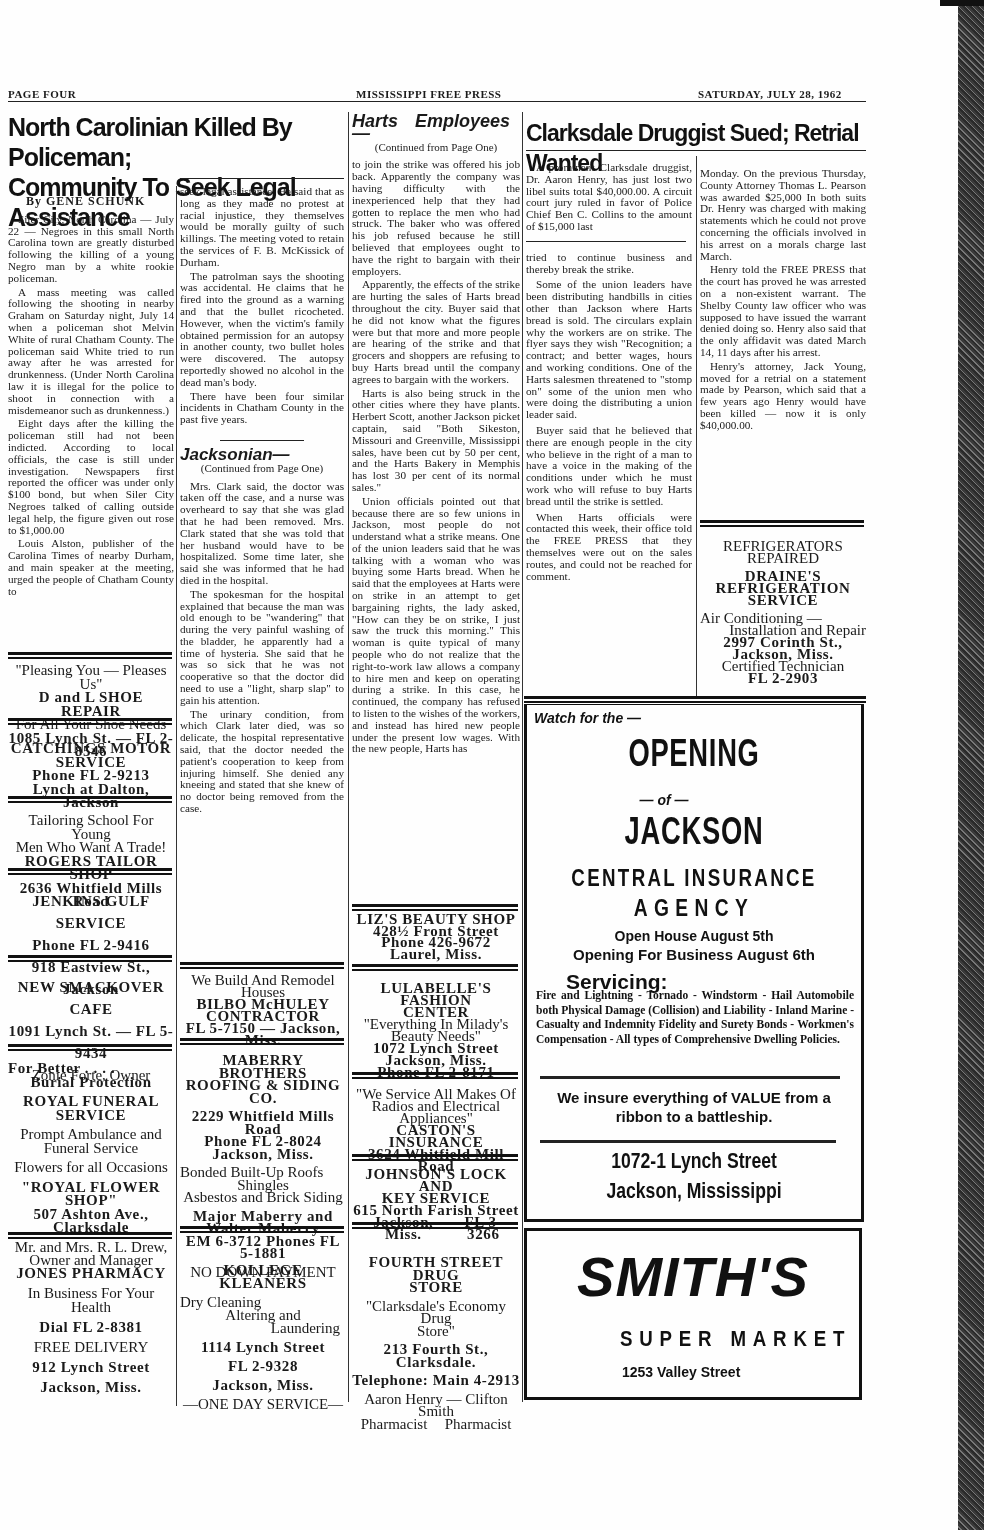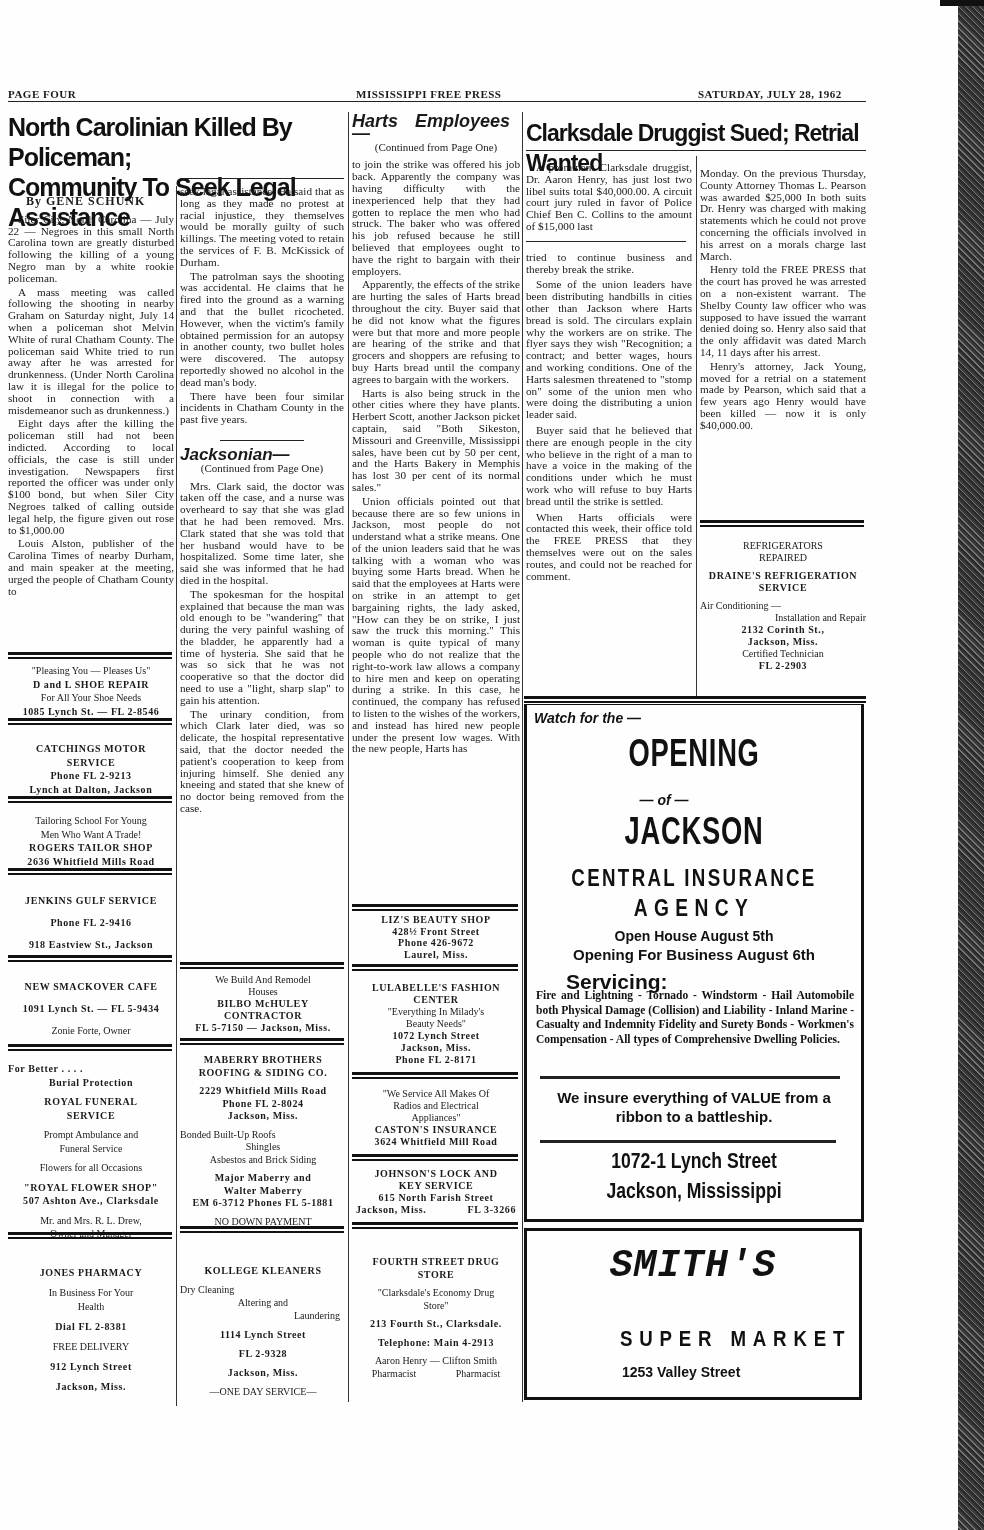--- a/index.html
+++ b/index.html
@@ -20,21 +20,21 @@
 
   .headline { position: absolute; font-family: "Liberation Sans", sans-serif; font-weight: bold;
               font-stretch: condensed; letter-spacing: -1px; line-height: 30px; color: #111; }
   .rule { position: absolute; background: #222; }
   .vrule { position: absolute; width: 1.2px; background: #333; }
 
   .byline { font-weight: bold; font-size: 12px; letter-spacing: 1px; margin: 16px 0 6px 18px; }
   .sub-head { font-family: "Liberation Sans", sans-serif; font-weight: bold; font-style: italic; font-size: 17px; margin: 4px 10px 2px 0; text-indent: 0 !important; }
   .cont { text-align: center; font-size: 11px; margin-bottom: 6px; text-indent: 0 !important; }
 
-  .ad { position: absolute; text-align: center; font-family: "Liberation Serif", serif; font-size: 10px; line-height: 13.5px; }
+  .ad { position: absolute; text-align: center; font-family: "Liberation Serif", serif; font-size: 15px; line-height: 13.5px; }
   .ad .b { font-weight: bold; letter-spacing: 0.6px; }
   .ad .gap { height: 6px; }
   .dbl { position: absolute; height: 7px; border-top: 3px solid #111; border-bottom: 2px solid #111; }
 
   .ins-box { position: absolute; left: 524px; top: 704px; width: 340px; height: 518px; border: 3px solid #111; border-top: 1px solid #111; }
   .ins { position: absolute; text-align: center; font-family: "Liberation Sans", sans-serif; color: #111; }
   .smith-box { position: absolute; left: 524px; top: 1228px; width: 338px; height: 172px; border: 3px solid #111; }
 </style>
 </head>
 <body>
@@ -275,21 +275,21 @@
 <div class="dbl" style="left:700px; top:520px; width:164px;"></div>
 <div class="ad" style="left:700px; top:540px; width:166px; line-height:12px;">
   <div>REFRIGERATORS</div>
   <div>REPAIRED</div>
   <div class="gap"></div>
   <div class="b">DRAINE'S REFRIGERATION</div>
   <div class="b">SERVICE</div>
   <div class="gap"></div>
   <div style="text-align:left;">Air Conditioning —</div>
   <div style="text-align:right;">Installation and Repair</div>
-  <div class="b">2132 Corinth St.,</div>
+  <div class="b">2997 Corinth St.,</div>
   <div class="b">Jackson, Miss.</div>
   <div>Certified Technician</div>
   <div class="b">FL 2-2903</div>
 </div>
 <div class="dbl" style="left:524px; top:696px; width:342px;"></div>
 
 <div class="ins-box"></div>
 <div class="ins" style="left:534px; top:710px; font-style:italic; font-weight:bold; font-size:14px;">Watch for the —</div>
 <div class="ins" style="left:524px; top:732px; width:340px; font-weight:bold; font-size:38px; letter-spacing:1px; transform:scaleX(0.72);">OPENING</div>
 <div class="ins" style="left:524px; top:792px; width:280px; font-weight:bold; font-style:italic; font-size:14px;">— of —</div>
@@ -300,15 +300,15 @@
 <div class="ins" style="left:524px; top:946px; width:340px; font-weight:bold; font-size:15px;">Opening For Business August 6th</div>
 <div class="ins" style="left:566px; top:970px; font-weight:bold; font-size:21px;">Servicing:</div>
 <div class="ins" style="left:536px; top:988px; width:318px; font-family:'Liberation Serif', serif; font-weight:bold; font-size:11.5px; line-height:14.5px; text-align:justify; text-align-last:left;">Fire and Lightning - Tornado - Windstorm - Hail Automobile both Physical Damage (Collision) and Liability - Inland Marine - Casualty and Indemnity Fidelity and Surety Bonds - Workmen's Compensation - All types of Comprehensive Dwelling Policies.</div>
 <div class="rule" style="left:540px; top:1076px; width:300px; height:2.5px;"></div>
 <div class="ins" style="left:524px; top:1088px; width:340px; font-weight:bold; font-size:15px; line-height:19px; padding:0 20px;">We insure everything of VALUE from a ribbon to a battleship.</div>
 <div class="rule" style="left:540px; top:1140px; width:296px; height:2.5px;"></div>
 <div class="ins" style="left:524px; top:1148px; width:340px; font-weight:bold; font-size:22px; transform:scaleX(0.8);">1072-1 Lynch Street</div>
 <div class="ins" style="left:524px; top:1178px; width:340px; font-weight:bold; font-size:22px; transform:scaleX(0.8);">Jackson, Mississippi</div>
 
 <div class="smith-box"></div>
-<div class="ins" style="left:524px; top:1244px; width:338px; font-family:Liberation Mono, monospace; font-weight:bold; font-style:italic; font-size:38px; letter-spacing:1px;">SMITH'S</div>
+<div class="ins" style="left:524px; top:1244px; width:338px; font-family:Liberation Sans, sans-serif; font-weight:bold; font-style:italic; font-size:56px; letter-spacing:1px;">SMITH'S</div>
 <div class="ins" style="left:620px; top:1326px; font-weight:bold; font-size:22px; letter-spacing:8px; transform:scaleX(0.85); transform-origin:left;">SUPER MARKET</div>
 <div class="ins" style="left:622px; top:1364px; font-weight:bold; font-size:14px;">1253 Valley Street</div>
 
 </body></html>

